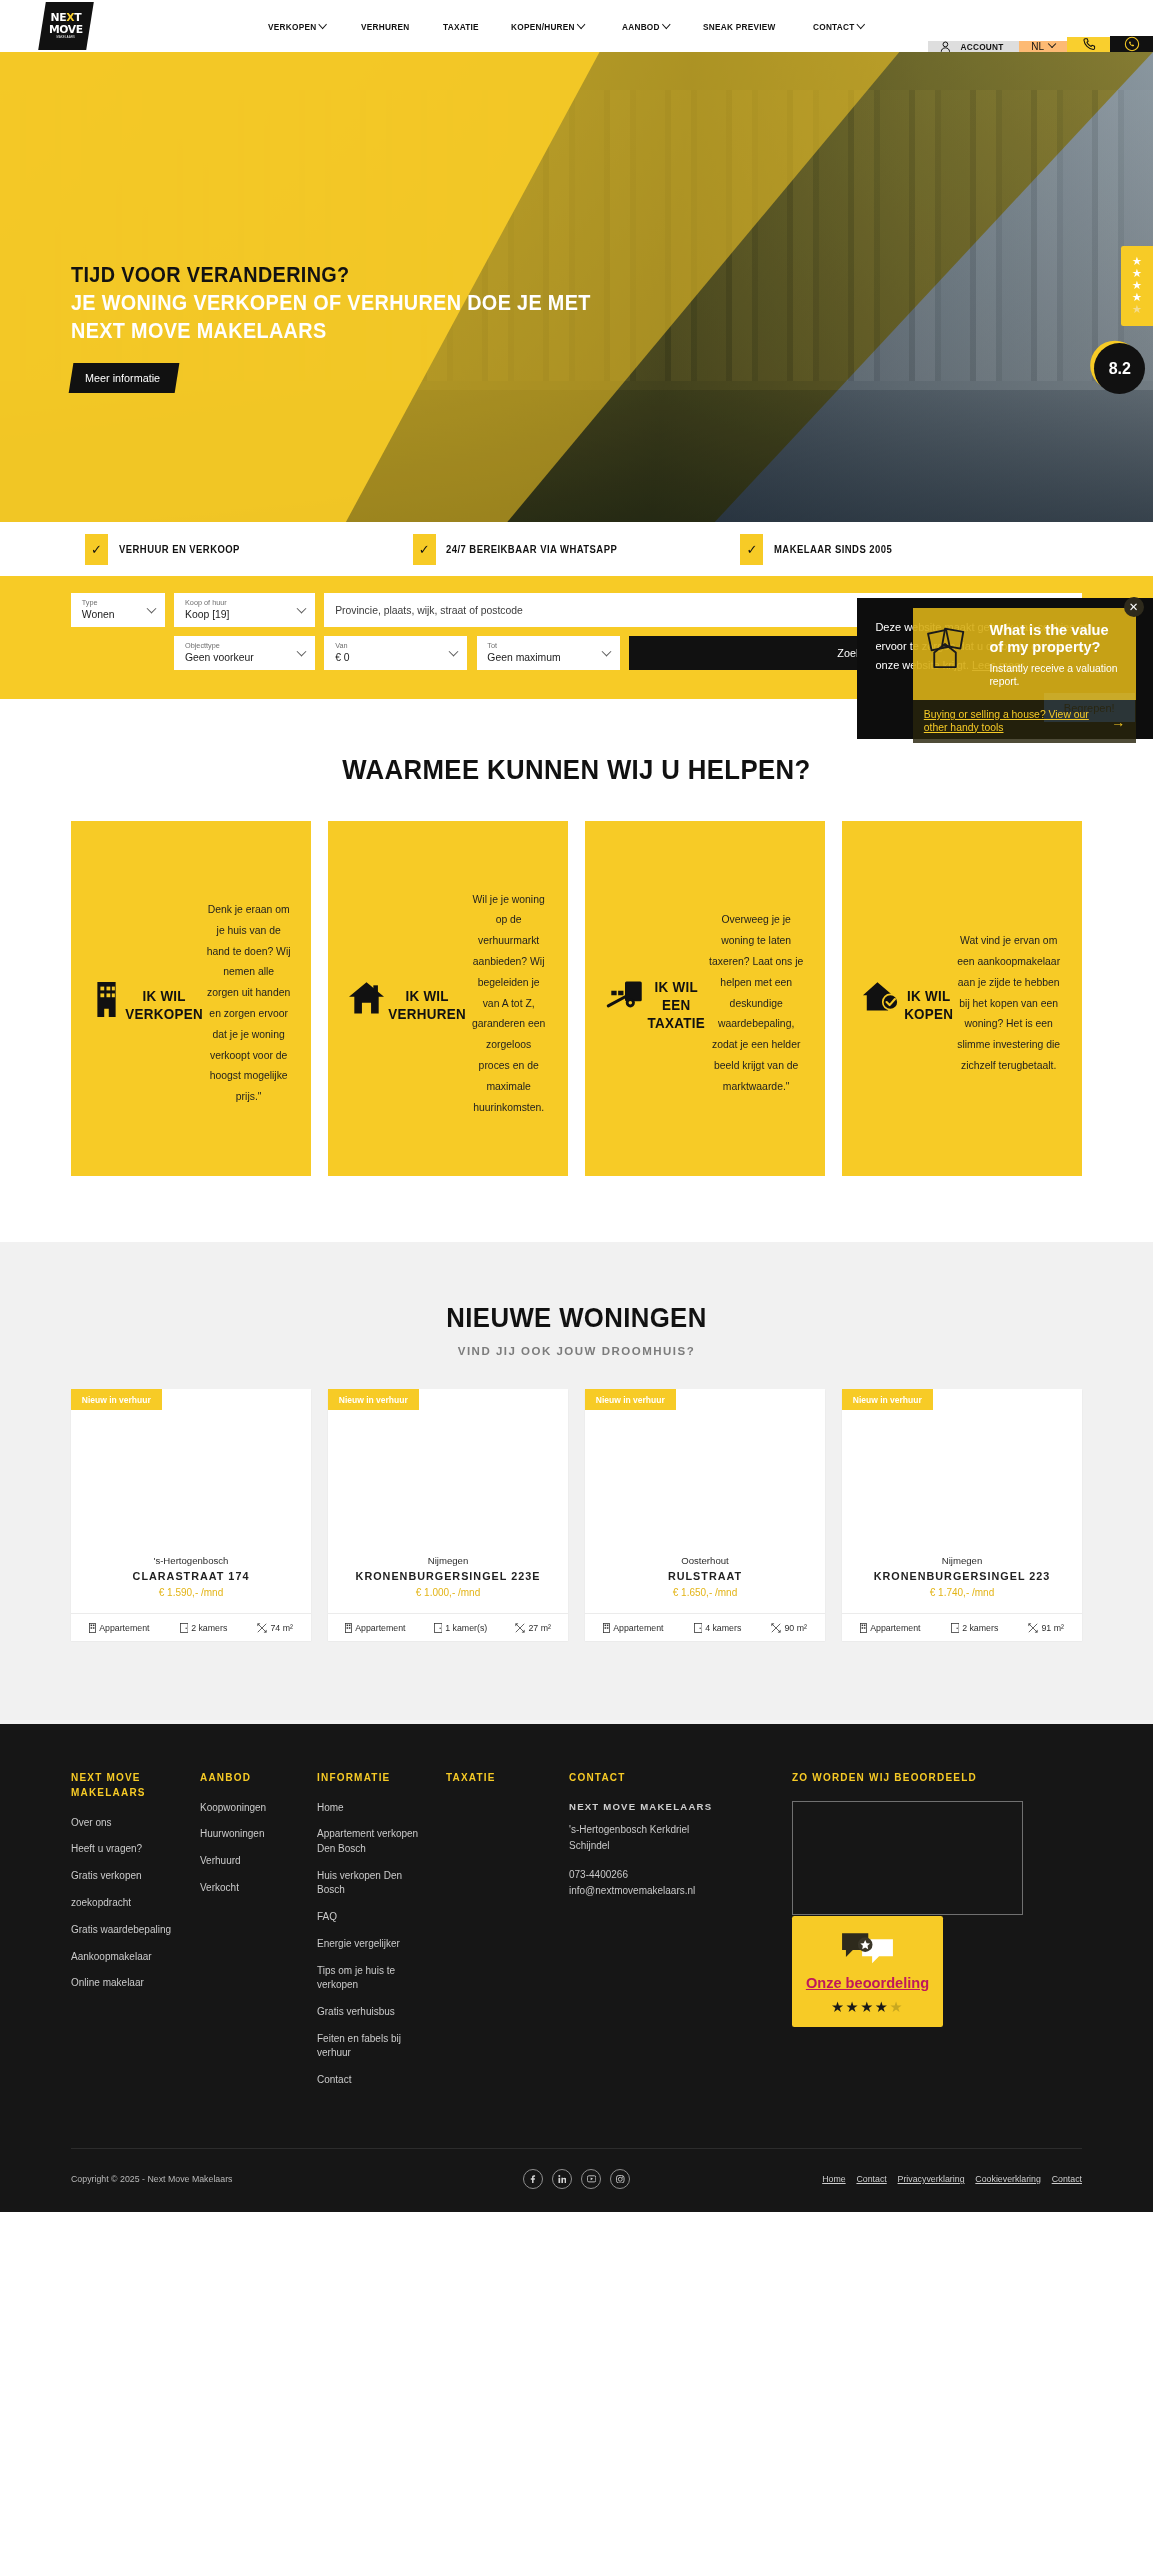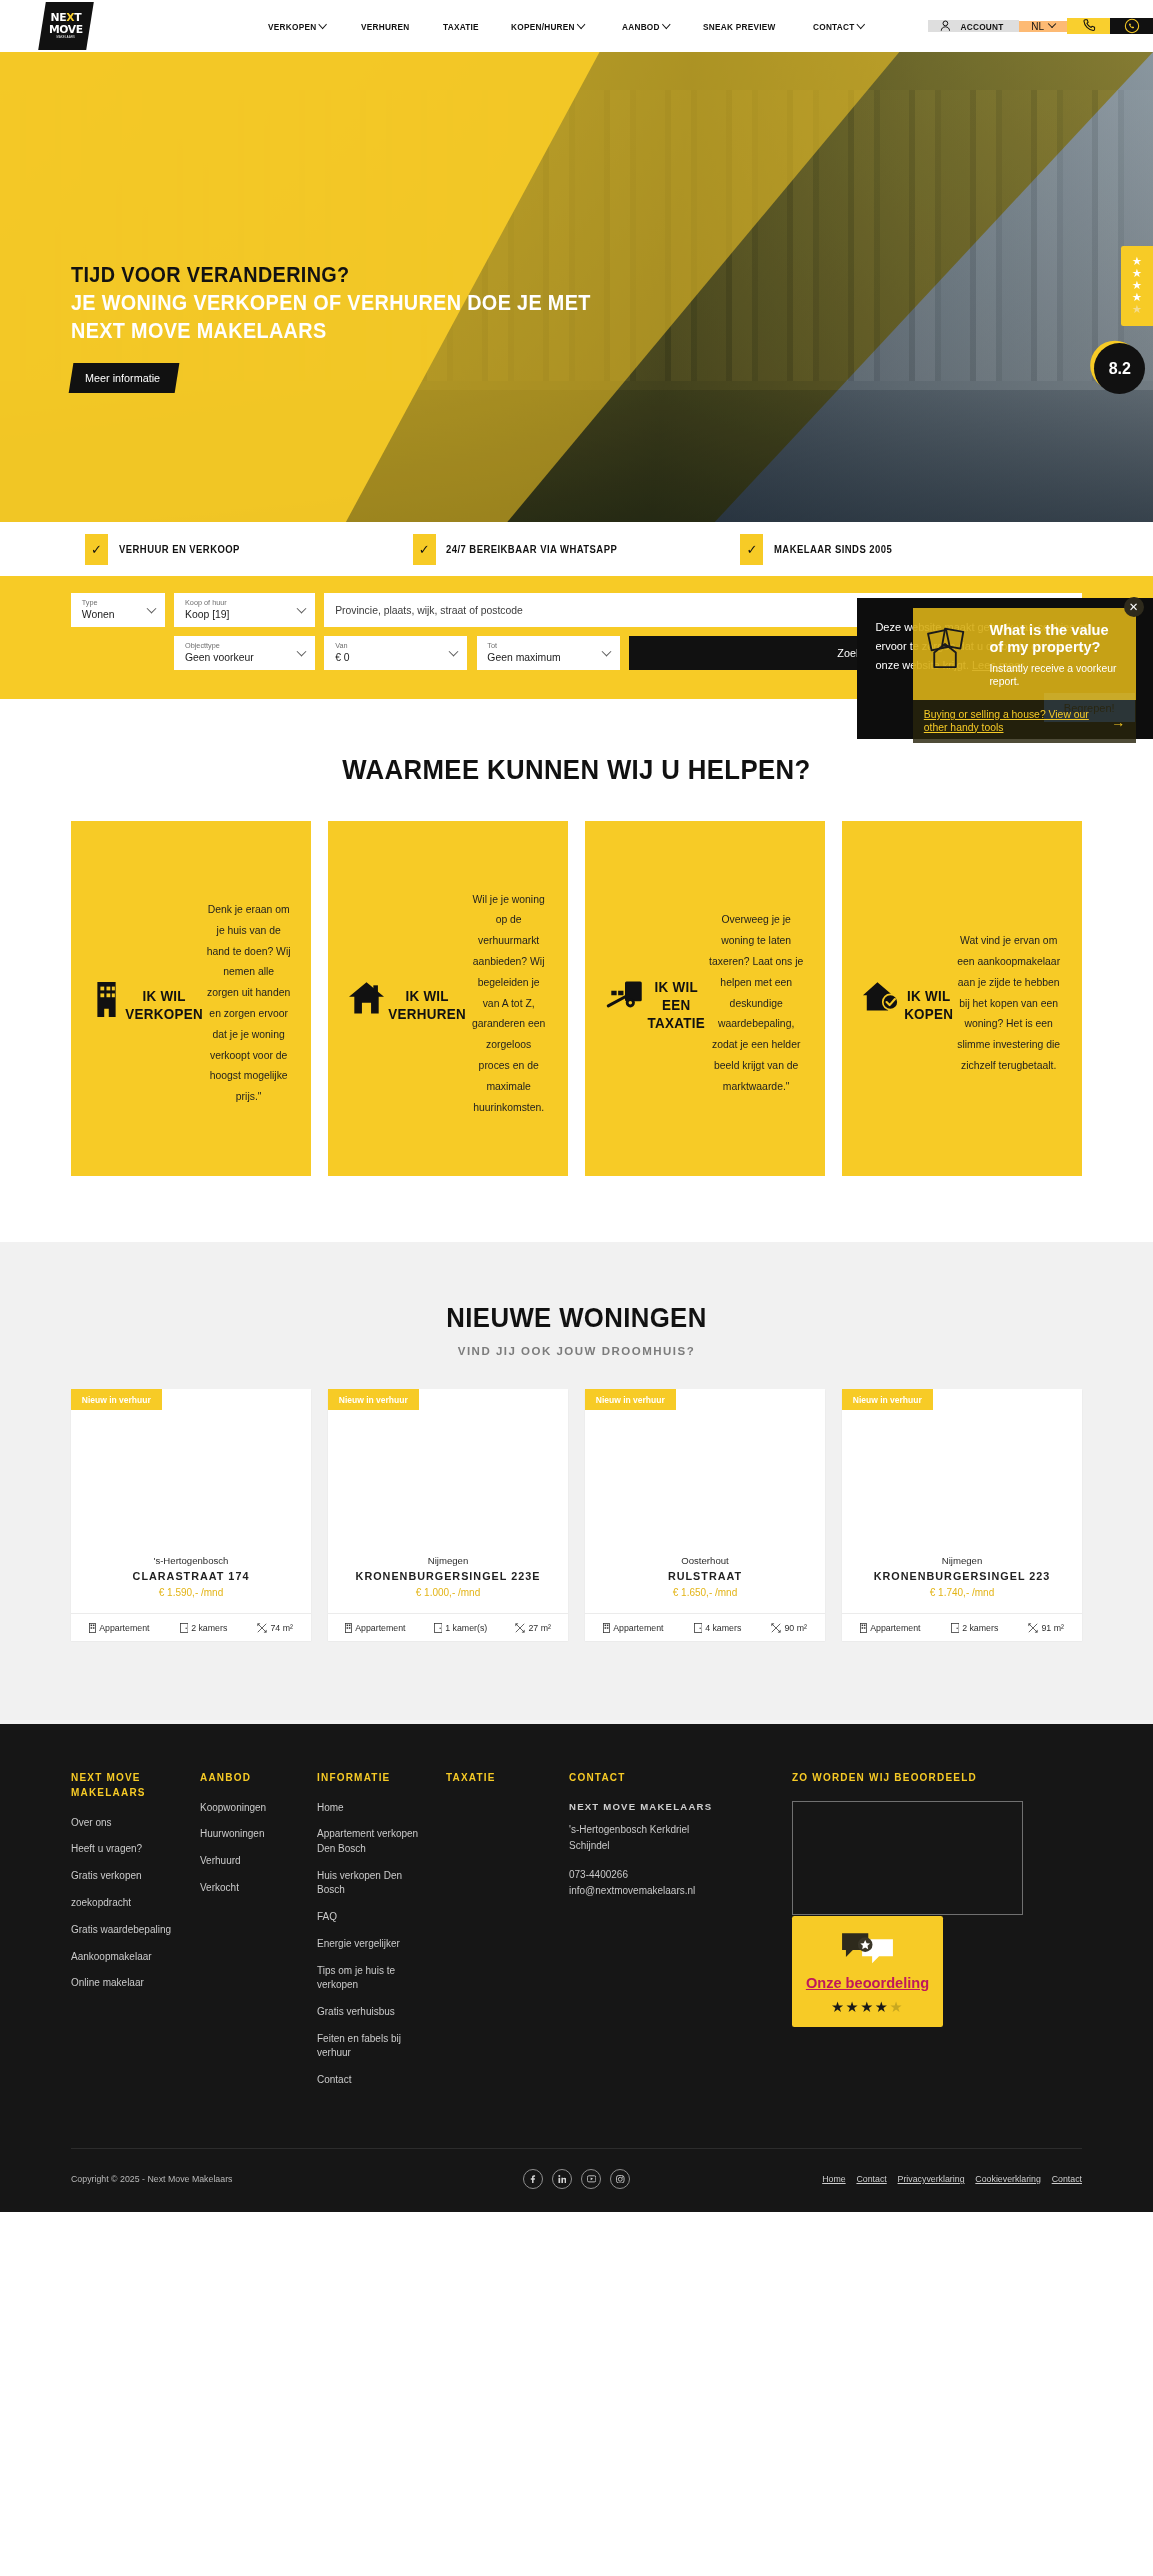--- a/index.html
+++ b/index.html
@@ -72,21 +72,21 @@
     transform-origin: left center;
     white-space: nowrap;
   }
   .caret {
     display: inline-block;
     width: 7px; height: 7px;
     border-right: 1.2px solid #111;
     border-bottom: 1.2px solid #111;
     transform: rotate(45deg) translate(-1.5px,-1.5px);
   }
-  .hdr-right { display: flex; align-items: center; }
+  .hdr-right { display: flex; align-items: flex-end; }
   .account-btn {
     background: #dedede;
     display: flex; align-items: center; gap: 5.4px;
     padding: 0 12.3px;
     cursor: pointer;
   }
   .account-label {
     font-family: "Liberation Sans Narrow", "Liberation Sans", sans-serif;
     font-weight: 700; font-size: 9.6px; letter-spacing: 0.3px;
     text-transform: uppercase; color: #111;
@@ -643,21 +643,21 @@
           <svg width="57" height="54" viewBox="0 0 74 70">
             <g fill="none" stroke="#1a1a1a" stroke-width="2.4" stroke-linejoin="round">
               <rect x="6" y="6" width="24" height="22" transform="rotate(-12 18 17)"></rect>
               <rect x="24" y="4" width="24" height="22" transform="rotate(10 36 15)"></rect>
               <path d="M12 33 L26 22 L40 33 L40 52 L12 52 Z"></path>
             </g>
           </svg>
         </div>
         <div>
           <div class="promo-title">What is the value of my property?</div>
-          <div class="promo-sub">Instantly receive a voorkeur report.</div>
+          <div class="promo-sub">Instantly receive a valuation report.</div>
         </div>
       </div>
       <div class="promo-foot">
         <a class="promo-link" href="#">Buying or selling a house? View our other handy tools</a>
         <span class="promo-arrow">→</span>
       </div>
     </div>
   </div>
 
   <section class="help">

